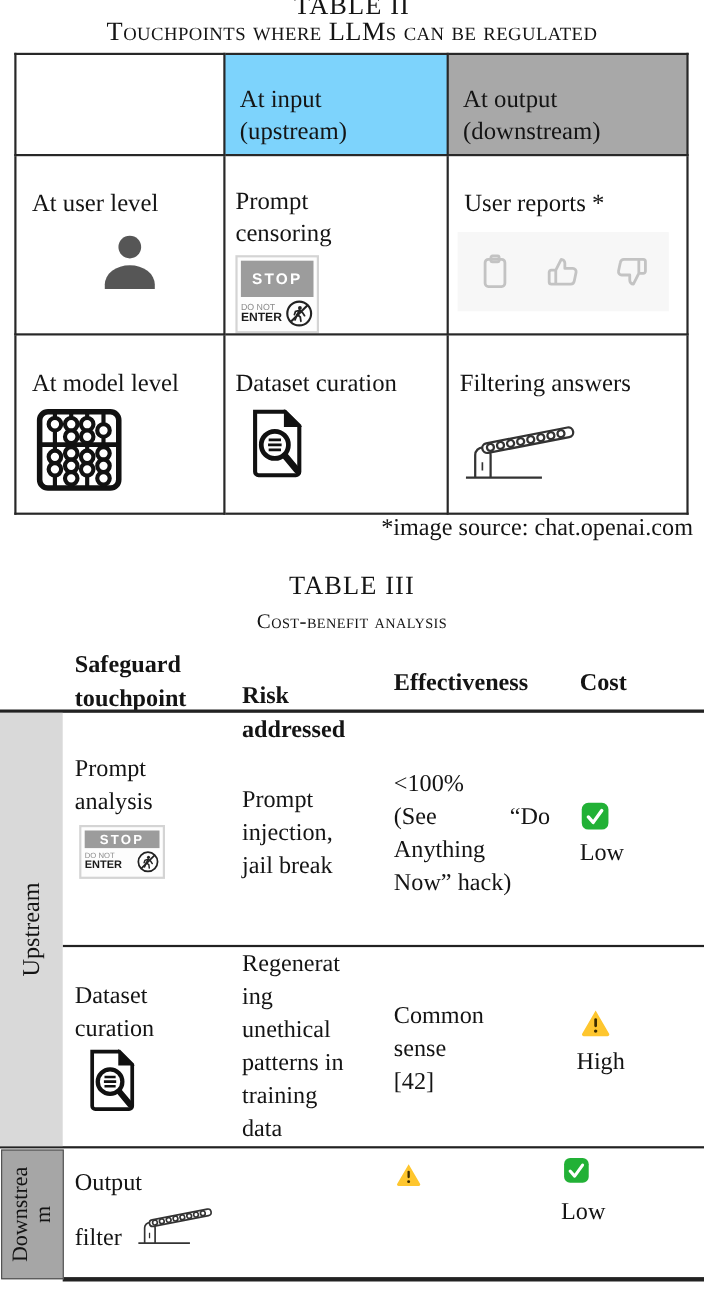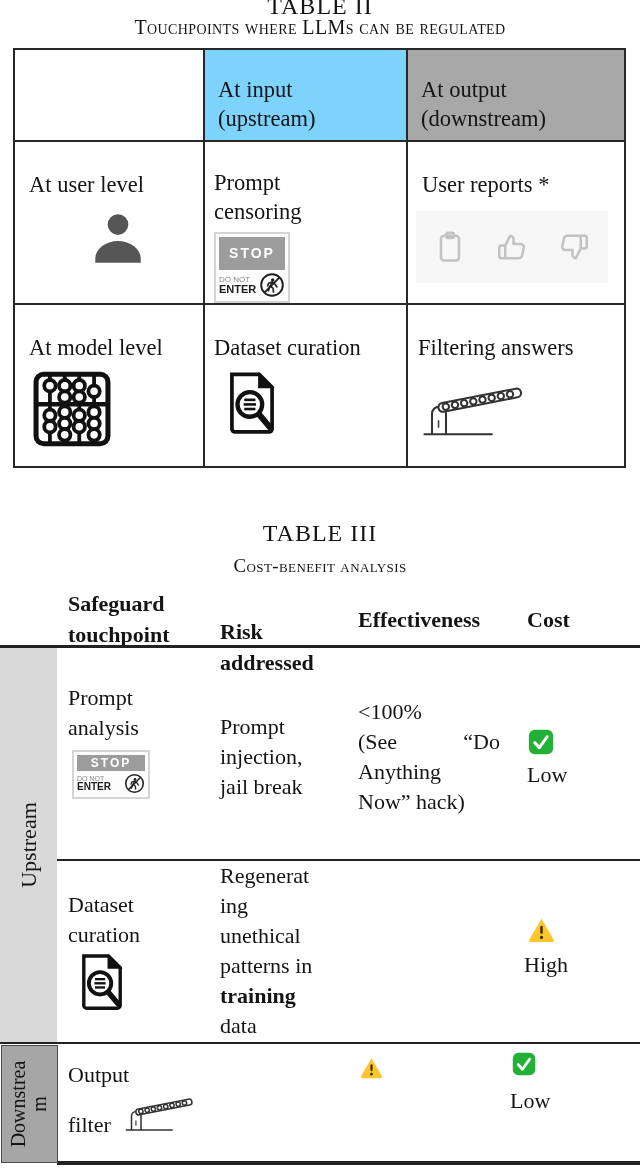--- a/index.html
+++ b/index.html
@@ -1,25 +1,25 @@
 <!DOCTYPE html>
 <html><head>
 <meta charset="utf-8">
 <style>
   html,body{margin:0;padding:0;background:#fff;}
   .page{position:relative;width:640px;height:1174px;background:#fff;overflow:hidden;
         font-family:"Liberation Serif",serif;color:#141414;}
   .abs{position:absolute;}
   .center{left:0;right:0;text-align:center;}
   .sc{font-variant:small-caps;}
-  .bold{font-weight:bold;}
+  .bold{font-weight:normal;}
 
   
   .t2-title{top:-7px;font-size:24px;letter-spacing:1px;}
-  .t2-subtitle{top:16px;font-size:20px;letter-spacing:.4px;}
+  .t2-subtitle{top:16px;font-size:24px;letter-spacing:.4px;}
   table.t2{position:absolute;left:13px;top:48px;border-collapse:collapse;table-layout:fixed;}
   table.t2 td{border:2px solid #282828;vertical-align:top;font-size:22.5px;line-height:29px;padding:0;}
   .t2 .c1{width:188px;}
   .t2 .c2{width:201px;}
   .t2 .c3{width:216px;}
   .t2 .hrow td{height:90px;vertical-align:bottom;}
   .t2 .r1 td{height:154px;}
   .t2 .r2 td{height:161px;}
   .hdr-light{background:#7dd3fc;}
   .hdr-dark{background:#a8a8a8;}
@@ -197,20 +197,21 @@
                 <circle cx="80" cy="30.7" r="3.4"></circle>
             <circle cx="90" cy="30.7" r="3.4"></circle>
                 <circle cx="100" cy="30.7" r="3.4"></circle>
           </g>
         </svg>
       </td>
     </tr>
   </tbody>
     </table>
 
+  <div class="abs t2-footnote">*image source: chat.openai.com</div>
 
   <div class="abs center t3-title">TABLE III</div>
   <div class="abs center t3-subtitle sc">Cost-benefit analysis</div>
 
   <div class="abs t3-h" style="left:68px;top:588px;">
     <div>Safeguard</div>
     <div>touchpoint</div>
   </div>
   <div class="abs t3-h" style="left:220px;top:616px;">
     <div>Risk</div>
@@ -292,20 +293,25 @@
     <line x1="25" y1="31" x2="32.5" y2="40" stroke-width="4.2" stroke-linecap="round"></line>
   </svg>
   <div class="abs t3-cell" style="left:220px;top:861px;">
     <div>Regenerat</div>
     <div>ing</div>
     <div>unethical</div>
     <div>patterns in</div>
     <div class="bold">training</div>
     <div>data</div>
   </div>
+  <div class="abs t3-cell" style="left:358px;top:908px;">
+    <div>Common</div>
+    <div>sense</div>
+    <div>[42]</div>
+  </div>
   <svg class="abs" style="left:528px;top:916px;" width="27" height="27" viewBox="0 0 24 24">
     <path d="M12 2.4 L22.8 20.9 a1.5 1.5 0 0 1 -1.3 2.3 H2.5 a1.5 1.5 0 0 1 -1.3 -2.3 Z" fill="#fec62e"></path>
     <rect x="10.9" y="8.6" width="2.2" height="7.2" rx="1.1" fill="#3d2d00"></rect>
     <circle cx="12" cy="19" r="1.4" fill="#3d2d00"></circle>
   </svg>
   <div class="abs t3-cell" style="left:524px;top:950px;">High</div>
 
   <div class="abs t3-cell" style="left:68px;top:1060px;">Output</div>
   <div class="abs t3-cell" style="left:68px;top:1110px;">filter</div>
   <svg class="abs" style="left:122px;top:1090px;" width="76" height="46" viewBox="0 0 120 64" fill="none" stroke="#333" stroke-width="2.4">

